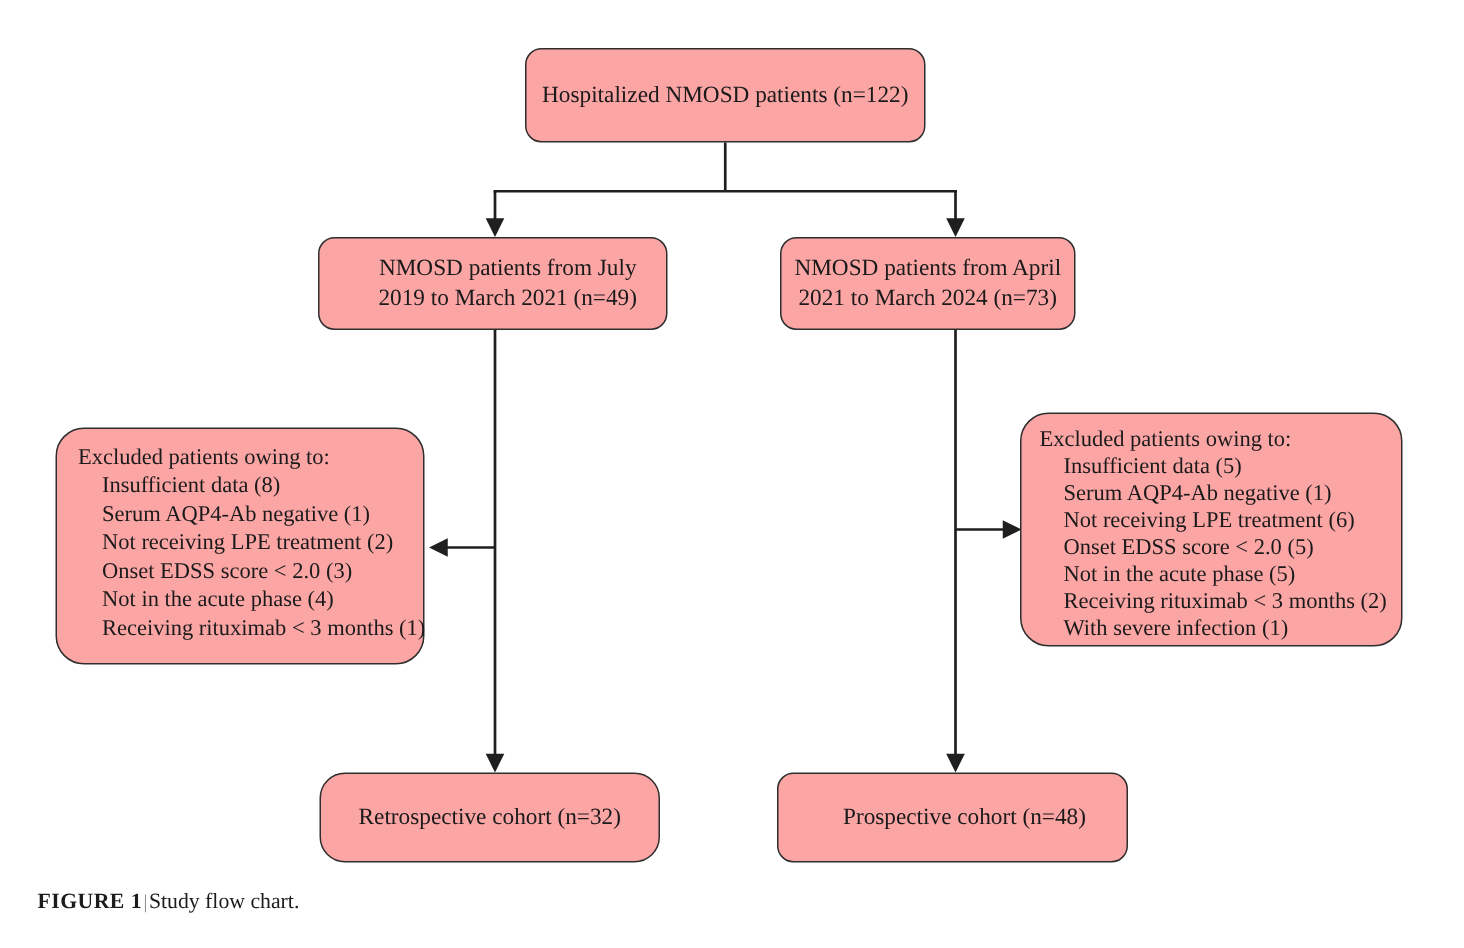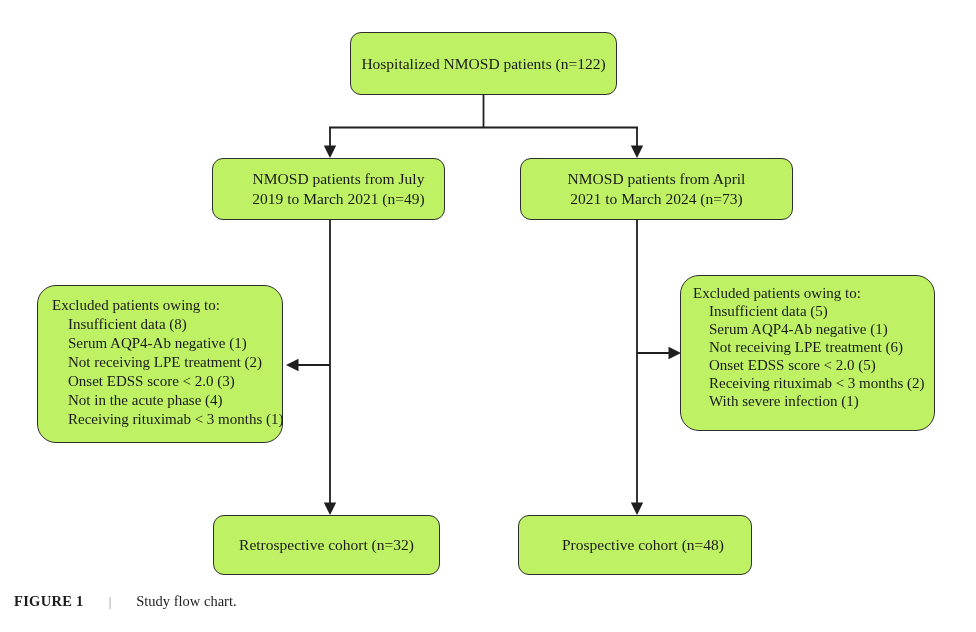--- a/index.html
+++ b/index.html
@@ -16,58 +16,58 @@
     overflow: hidden;
   }
   #connectors {
     position: absolute;
     left: 0; top: 0;
     width: 976px; height: 632px;
   }
   .flowbox {
     position: absolute;
     box-sizing: border-box;
-    background: #bef264;
+    background: #fca5a5;
     border: 1.6px solid #2e2e2e;
     border-radius: 11px;
     color: #1a1a1a;
     display: flex;
     flex-direction: column;
     align-items: center;
     justify-content: center;
     text-align: center;
     font-size: 15.5px;
     line-height: 1.28;
   }
   .flowbox.rounded-more {
     border-radius: 19px;
     align-items: flex-start;
     justify-content: flex-start;
     text-align: left;
   }
   #box-top        { left: 350px; top: 32px;  width: 267px; height: 63px; }
   #box-mid-left   { left: 212px; top: 158px; width: 233px; height: 62px; padding-left: 20px; }
-  #box-mid-right  { left: 520px; top: 158px; width: 273px; height: 62px; }
+  #box-mid-right  { left: 520px; top: 158px; width: 197px; height: 62px; }
   #box-excl-left  { left: 37px;  top: 285px; width: 246px; height: 158px;
                     padding: 10px 8px 8px 14px; font-size: 15px; line-height: 19px; }
   #box-excl-right { left: 680px; top: 275px; width: 255px; height: 156px;
                     padding: 8px 6px 6px 12px; font-size: 15px; line-height: 18px; }
-  #box-bot-left   { left: 213px; top: 515px; width: 227px; height: 60px; }
+  #box-bot-left   { left: 213px; top: 515px; width: 227px; height: 60px; border-radius: 17px; }
   #box-bot-right  { left: 518px; top: 515px; width: 234px; height: 60px; padding-left: 16px; }
   .excl-item { padding-left: 16px; white-space: nowrap; }
   .excl-header { white-space: nowrap; }
   #caption {
     position: absolute;
-    left: 14px;
+    left: 25px;
     top: 593px;
     font-size: 14.5px;
     color: #1c1c1c;
     display: flex;
     align-items: baseline;
-    gap: 25px;
+    gap: 1px;
   }
   #caption .cap-label { font-weight: bold; letter-spacing: 0.3px; }
   #caption .cap-sep   { color: #8a8a8a; font-size: 13px; }
 </style>
 </head>
 <body>
 
 <div id="canvas">
 
   <svg id="connectors" viewBox="0 0 976 632" xmlns="http://www.w3.org/2000/svg">
@@ -118,20 +118,21 @@
     <div class="excl-item">Not in the acute phase (4)</div>
     <div class="excl-item">Receiving rituximab &lt; 3 months (1)</div>
   </div>
 
   <div id="box-excl-right" class="flowbox rounded-more">
     <div class="excl-header">Excluded patients owing to:</div>
     <div class="excl-item">Insufficient data (5)</div>
     <div class="excl-item">Serum AQP4-Ab negative (1)</div>
     <div class="excl-item">Not receiving LPE treatment (6)</div>
     <div class="excl-item">Onset EDSS score &lt; 2.0 (5)</div>
+    <div class="excl-item">Not in the acute phase (5)</div>
     <div class="excl-item">Receiving rituximab &lt; 3 months (2)</div>
     <div class="excl-item">With severe infection (1)</div>
   </div>
 
   <div id="box-bot-left" class="flowbox">
     <div>Retrospective cohort (n=32)</div>
   </div>
 
   <div id="box-bot-right" class="flowbox">
     <div>Prospective cohort (n=48)</div>

